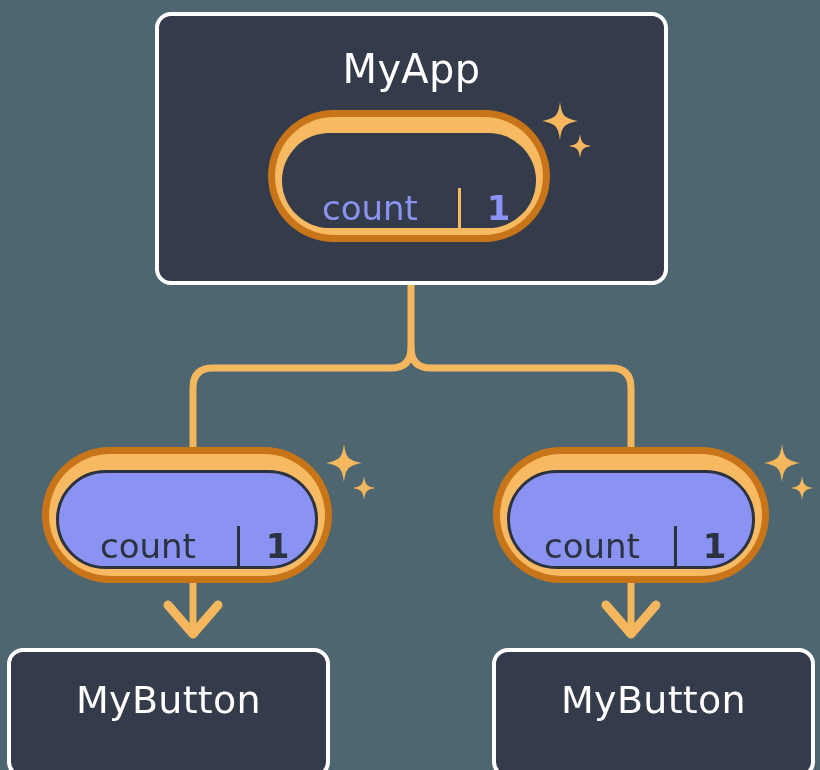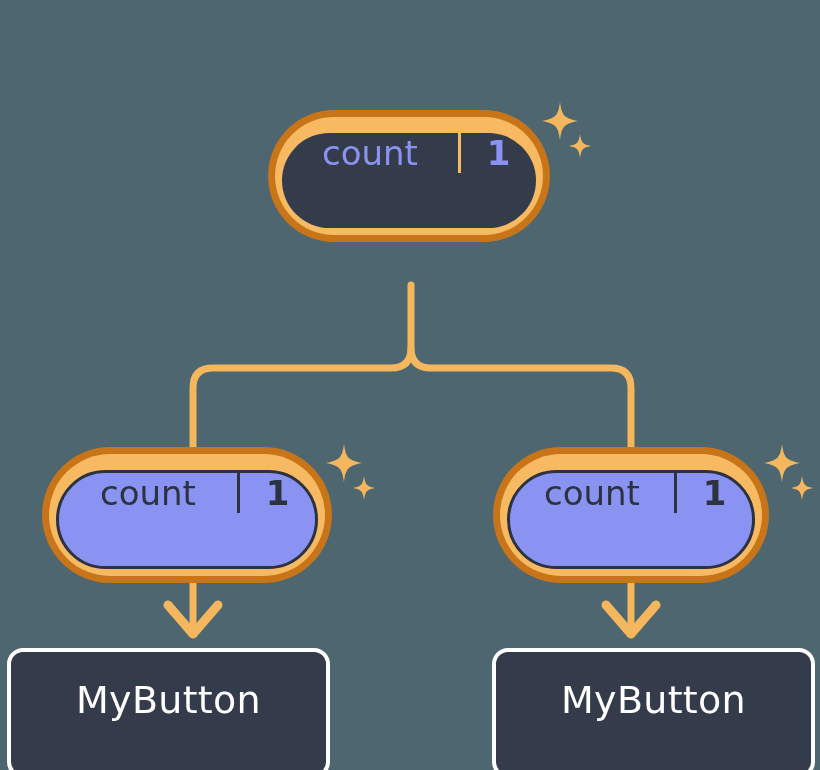--- a/index.html
+++ b/index.html
@@ -95,21 +95,21 @@
     display: flex;
     align-items: stretch;
     box-sizing: border-box;
     border-radius: 999px;
     background: #f7b961;
     padding: 7px;
   }
   .pill-core {
     flex: 1;
     display: flex;
-    align-items: flex-start;
+    align-items: flex-end;
     box-sizing: border-box;
     border-radius: 999px;
     overflow: hidden;
     margin-top: 9px;
   }
   .pill-key, .pill-val {
     display: flex;
     align-items: center;
     justify-content: center;
     box-sizing: border-box;
@@ -205,20 +205,23 @@
 
     <line x1="193" y1="560" x2="193" y2="636" stroke="#f5b75e" stroke-width="7" stroke-linecap="butt"></line>
 
     <path d="M 168 605 L 193 634 L 218 605" fill="none" stroke="#f5b75e" stroke-width="9" stroke-linecap="round" stroke-linejoin="round"></path>
 
     <line x1="631" y1="560" x2="631" y2="636" stroke="#f5b75e" stroke-width="7" stroke-linecap="butt"></line>
 
     <path d="M 606 605 L 631 634 L 656 605" fill="none" stroke="#f5b75e" stroke-width="9" stroke-linecap="round" stroke-linejoin="round"></path>
   </svg>
 
+  <div class="card" id="card-myapp">
+    <div class="card-title">MyApp</div>
+  </div>
 
   <div class="pill-wrap" id="pill-myapp">
     <div class="pill pill-dark">
       <div class="pill-inner">
         <div class="pill-core">
           <div class="pill-key">count</div>
           <div class="pill-val">1</div>
         </div>
       </div>
     </div>

